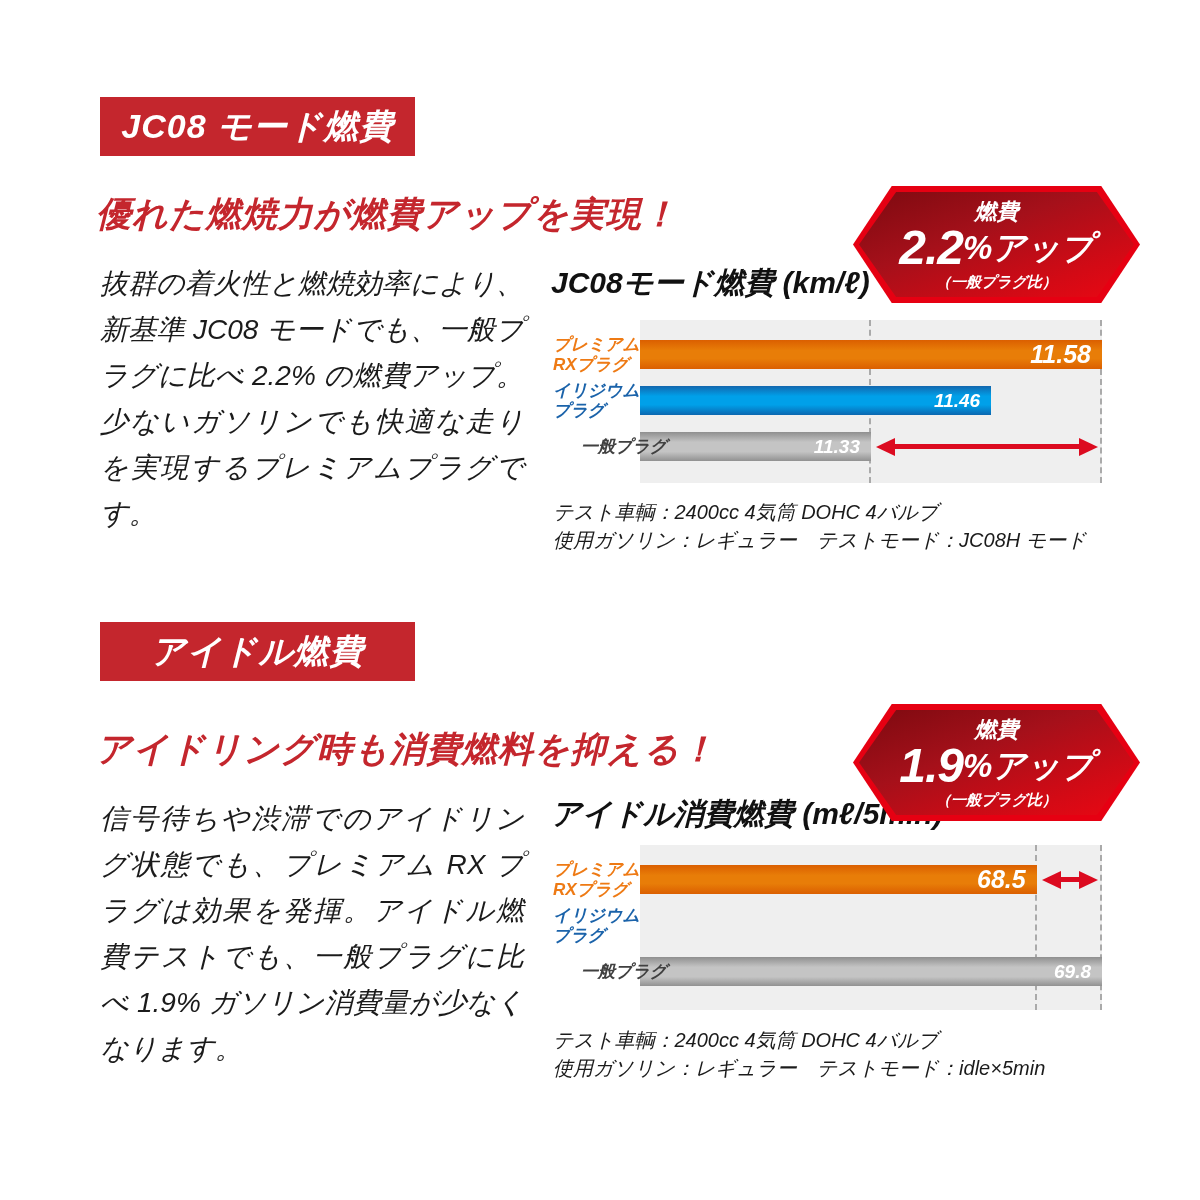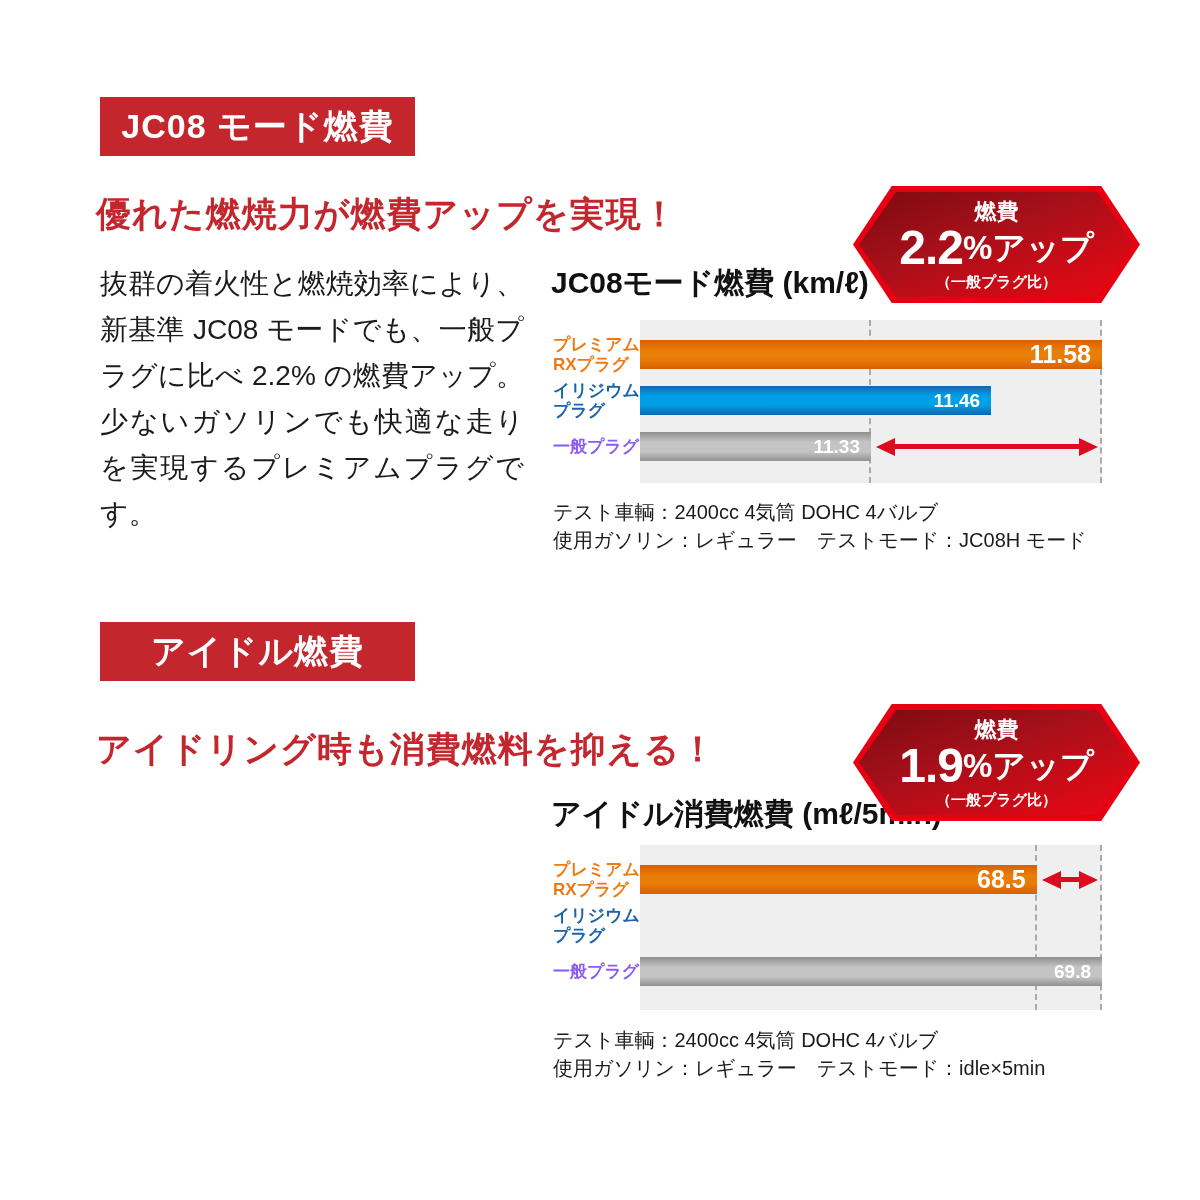--- a/index.html
+++ b/index.html
@@ -9,21 +9,21 @@
     --plot-bg:#efefef;
     --dash:#aaaaaa;
     --arrow-red:#dc0b20;
     --badge-border:#e60012;
     --orange-label:#ee7a14;
     --blue-label:#1b63aa;
   }
   *{margin:0;padding:0;box-sizing:border-box;}
   html,body{width:1200px;height:1200px;background:#ffffff;overflow:hidden;
     font-family:"Liberation Sans","DejaVu Sans",sans-serif;}
-  .page{position:relative;width:1200px;height:1068px;background:#fff;}
+  .page{position:relative;width:1200px;height:1068px;background:#fff;font-style:italic;}
 
   .banner{position:absolute;left:100px;width:315px;height:59px;
     background:var(--banner-bg);color:#fff;font-size:34px;font-weight:bold;
     display:flex;align-items:center;justify-content:center;letter-spacing:1px;}
   #banner1{top:97px;} #banner2{top:622px;}
 
   .headline{position:absolute;left:96px;color:var(--headline);
     font-size:35px;font-weight:bold;letter-spacing:1px;white-space:nowrap;}
   #headline1{top:191px;} #headline2{top:726px;}
 
@@ -50,21 +50,21 @@
   .badge-value{font-size:48px;font-weight:bold;letter-spacing:-1px;}
   .badge-suffix{font-size:33px;font-weight:bold;}
   .badge-note{font-size:15px;font-weight:bold;line-height:17px;margin-top:1px;}
 
   
   .chart{position:absolute;left:553px;width:549px;}
   #chart1{top:320px;height:163px;} #chart2{top:845px;height:165px;}
   .plot{position:absolute;left:87px;top:0;right:0;bottom:0;background:var(--plot-bg);}
   .cat-label{position:absolute;left:0;transform:translateY(-50%);
     font-size:17px;line-height:20px;font-weight:bold;white-space:pre-line;}
-  .lbl-0{color:var(--orange-label);} .lbl-1{color:var(--blue-label);} .lbl-2{color:#8b5cf6;}
+  .lbl-0{color:var(--orange-label);} .lbl-1{color:var(--blue-label);} .lbl-2{color:#404040;margin-left:28px;}
   .bar{position:absolute;left:0;height:29px;display:flex;align-items:center;
     justify-content:flex-end;}
   .bar-0{background:linear-gradient(180deg,#db5f00,#e87d08 36%,#e87d08 64%,#db5f00);padding-left:12px;}
   .bar-1{background:linear-gradient(180deg,#1267ae,#00a0e9 35%,#00a0e9 65%,#0b67b0);}
   .bar-2{background:linear-gradient(180deg,#8f8f8f,#c4c4c4 35%,#c4c4c4 68%,#919191);}
   .val{color:#fff;font-weight:bold;font-size:19px;padding-right:11px;white-space:nowrap;}
   .val-big{font-size:25px;}
   .dash{position:absolute;top:0;bottom:0;width:0;border-left:2px dashed var(--dash);}
   .diff-arrow{position:absolute;height:20px;transform:translateY(-50%);
     display:flex;align-items:center;}
@@ -124,20 +124,21 @@
       <div class="cat-label lbl-2" style="top: 126.5px;">一般プラグ</div>
     </div>
 
   <div class="notes" id="notes1">
     <div>テスト車輌：2400cc 4気筒 DOHC 4バルブ</div>
     <div>使用ガソリン：レギュラー　テストモード：JC08H モード</div>
   </div>
 
   <div class="banner" id="banner2">アイドル燃費</div>
   <div class="headline" id="headline2">アイドリング時も消費燃料を抑える！</div>
+  <p class="bodytext" id="body2">信号待ちや渋滞でのアイドリング状態でも、プレミアム RX プラグは効果を発揮。アイドル燃費テストでも、一般プラグに比べ 1.9% ガソリン消費量が少なくなります。</p>
   <div class="chart-title" id="ctitle2">アイドル消費燃費 (mℓ/5min)</div>
 
   <div class="badge" id="badge2">
     <div class="badge-inner">
       <div class="badge-label">燃費</div>
       <div class="badge-main">
         <span class="badge-value">1.9</span>
         <span class="badge-suffix">%アップ</span>
       </div>
       <div class="badge-note">（一般プラグ比）</div>

